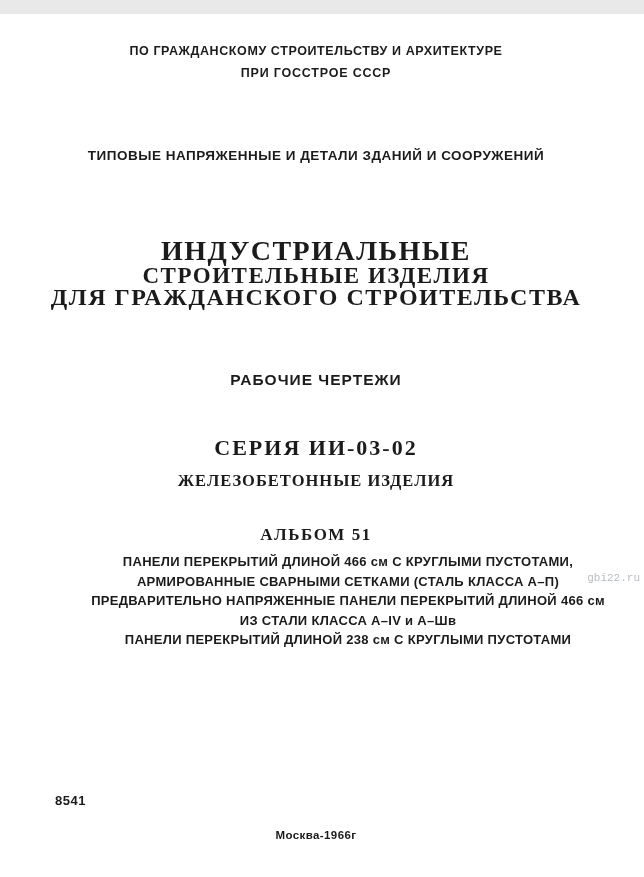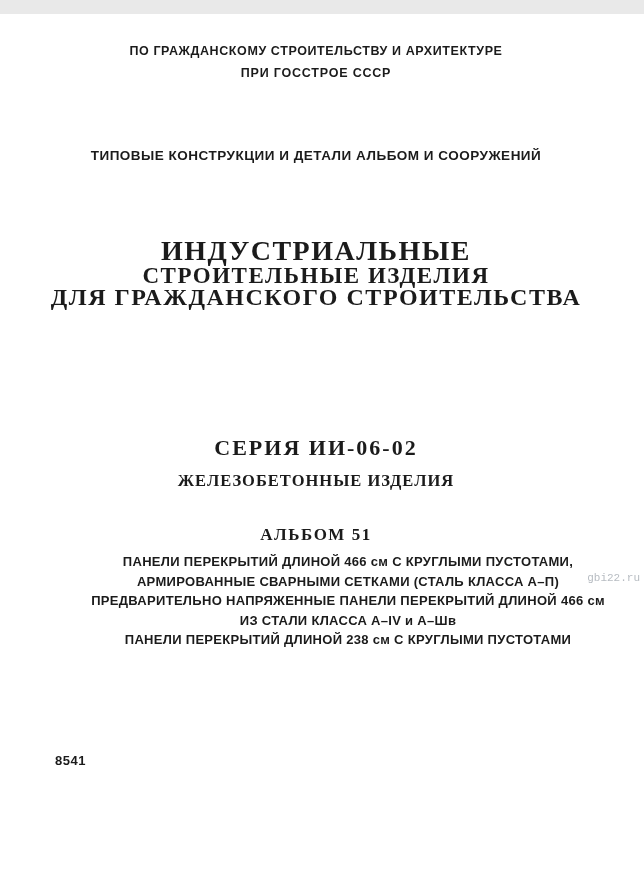--- a/index.html
+++ b/index.html
@@ -52,21 +52,21 @@
     width: 632px;
     text-align: center;
     font-weight: bold;
     font-size: 13px;
     line-height: 19.6px;
     letter-spacing: 0.3px;
     padding-left: 32px;
   }
   .docnum {
     position: absolute;
-    top: 739px;
+    top: 779px;
     left: 55px;
     font-weight: bold;
     font-size: 13px;
     letter-spacing: 0.5px;
   }
   .imprint {
     top: 815px;
     font-size: 11.5px;
     letter-spacing: 0.4px;
   }
@@ -82,41 +82,43 @@
 </style>
 </head>
 <body>
 
 <div class="sheet">
 
   <div class="line hdr">ПО ГРАЖДАНСКОМУ СТРОИТЕЛЬСТВУ И АРХИТЕКТУРЕ</div>
 
   <div class="line hdr2">ПРИ ГОССТРОЕ СССР</div>
 
-  <div class="line typ">ТИПОВЫЕ КОНСТРУКЦИИ И ДЕТАЛИ АЛЬБОМ И СООРУЖЕНИЙ</div>
+  <div class="line typ">ТИПОВЫЕ НАПРЯЖЕННЫЕ И ДЕТАЛИ ЗДАНИЙ И СООРУЖЕНИЙ</div>
 
   <div class="line serif title1">ИНДУСТРИАЛЬНЫЕ</div>
 
   <div class="line serif title2">СТРОИТЕЛЬНЫЕ ИЗДЕЛИЯ</div>
 
   <div class="line serif title3">ДЛЯ ГРАЖДАНСКОГО СТРОИТЕЛЬСТВА</div>
 
+  <div class="line work">РАБОЧИЕ ЧЕРТЕЖИ</div>
 
-  <div class="line serif series">СЕРИЯ ИИ-06-02</div>
+  <div class="line serif series">СЕРИЯ ИИ-03-02</div>
 
   <div class="line serif rtype">ЖЕЛЕЗОБЕТОННЫЕ ИЗДЕЛИЯ</div>
 
   <div class="line serif album">АЛЬБОМ 51</div>
 
   <div class="desc">
     <div>ПАНЕЛИ ПЕРЕКРЫТИЙ ДЛИНОЙ 466 см С КРУГЛЫМИ ПУСТОТАМИ,</div>
     <div>АРМИРОВАННЫЕ СВАРНЫМИ СЕТКАМИ (СТАЛЬ КЛАССА А–П)</div>
     <div>ПРЕДВАРИТЕЛЬНО НАПРЯЖЕННЫЕ ПАНЕЛИ ПЕРЕКРЫТИЙ ДЛИНОЙ 466 см</div>
     <div>ИЗ СТАЛИ КЛАССА А–IV и А–Шв</div>
     <div>ПАНЕЛИ ПЕРЕКРЫТИЙ ДЛИНОЙ 238 см С КРУГЛЫМИ ПУСТОТАМИ</div>
   </div>
 
   <div class="docnum">8541</div>
 
+  <div class="line imprint">Москва-1966г</div>
 
   <div class="watermark">gbi22.ru</div>
 
 </div>
 
 </body></html>

